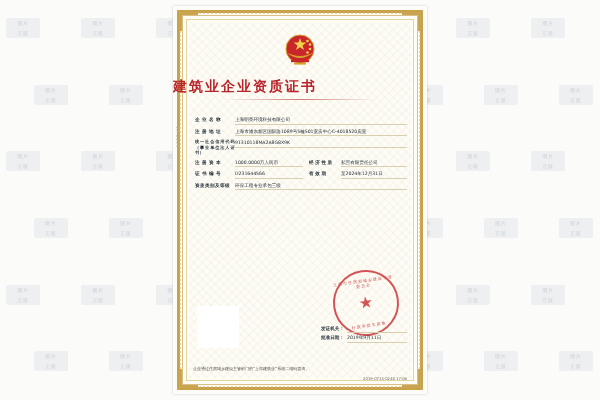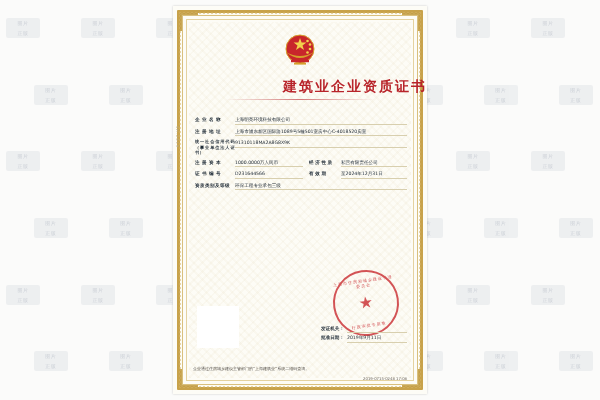--- a/index.html
+++ b/index.html
@@ -108,21 +108,21 @@
     width: 46px;
     height: 44px;
   }
 
   
   #cert-title {
     position: absolute;
     top: 72px;
     left: 0;
     width: 100%;
-    text-align: right;
+    text-align: left;
     color: #b8242a;
     font-size: 14px;
     font-weight: bold;
     letter-spacing: 2px;
     font-family: "DejaVu Sans", "Liberation Sans", sans-serif;
   }
   #title-rule {
     position: absolute;
     top: 93px;
     left: 50%;

